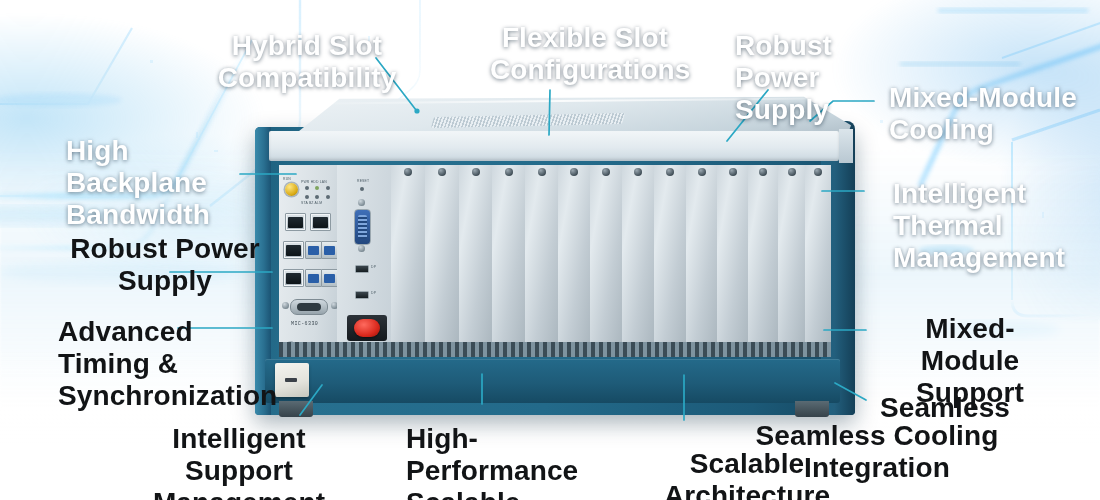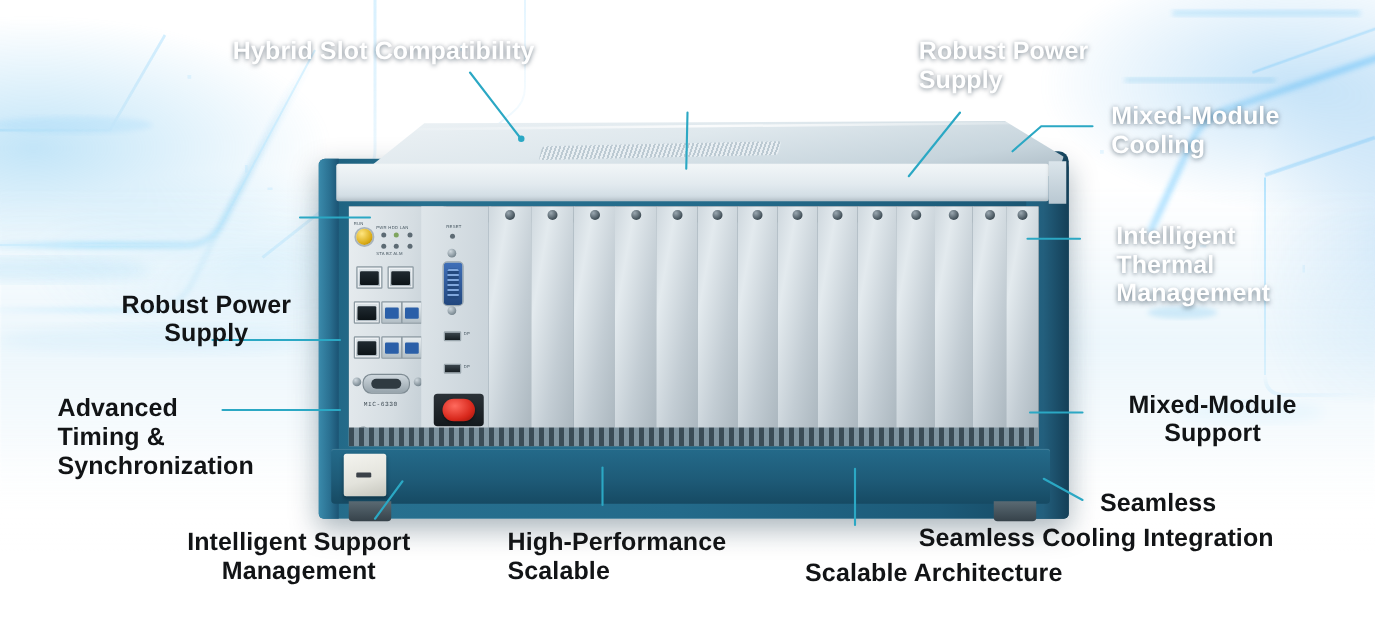--- a/index.html
+++ b/index.html
@@ -216,21 +216,21 @@
     position:absolute;top:306px;width:34px;height:16px;
     background:linear-gradient(180deg,#5a6a73,#36424a);
     border-radius:0 0 3px 3px;
   }
   .foot.l{left:24px;}
   .foot.r{left:540px;}
 
   
   .label{
     position:absolute;
-    font-size:20px;font-weight:700;line-height:1.14;
+    font-size:28px;font-weight:700;line-height:1.14;
     white-space:pre-line;letter-spacing:.1px;
   }
   .label.light{color:#ffffff;text-shadow:0 1px 4px rgba(4,26,44,.55);}
   .label.dark{color:#121416;}
   .label.ta-c{text-align:center;}
   .label.ta-l{text-align:left;}
 
   svg.leaders{position:absolute;inset:0;width:1100px;height:500px;pointer-events:none;}
 </style>
 </head>
@@ -453,36 +453,40 @@
       <path d="M300 415 L322 385"></path>
 
       <path d="M482 404 L482 374"></path>
 
       <path d="M684 420 L684 375"></path>
     </g>
   </svg>
 
   <div class="label light ta-c" style="left:170px;top:30px;width:274px;">Hybrid Slot Compatibility</div>
 
+  <div class="label light ta-c" style="left:490px;top:22px;width:190px;">Flexible Slot
+Configurations</div>
 
   <div class="label light ta-l" style="left:735px;top:30px;width:165px;">Robust Power
 Supply</div>
 
   <div class="label light ta-l" style="left:889px;top:82px;width:200px;">Mixed-Module
 Cooling</div>
 
+  <div class="label light ta-l" style="left:66px;top:135px;width:200px;">High Backplane
+Bandwidth</div>
 
   <div class="label light ta-l" style="left:893px;top:178px;width:196px;">Intelligent
 Thermal
 Management</div>
 
   <div class="label dark ta-c" style="left:62px;top:233px;width:206px;">Robust Power
 Supply</div>
 
-  <div class="label dark ta-l" style="left:46px;top:316px;width:190px;">Advanced
+  <div class="label dark ta-l" style="left:58px;top:316px;width:190px;">Advanced
 Timing &amp;
 Synchronization</div>
 
   <div class="label dark ta-c" style="left:880px;top:313px;width:180px;">Mixed-Module
 Support</div>
 
   <div class="label dark ta-l" style="left:880px;top:392px;width:150px;">Seamless</div>
 
   <div class="label dark ta-c" style="left:134px;top:423px;width:210px;">Intelligent Support
 Management</div>

